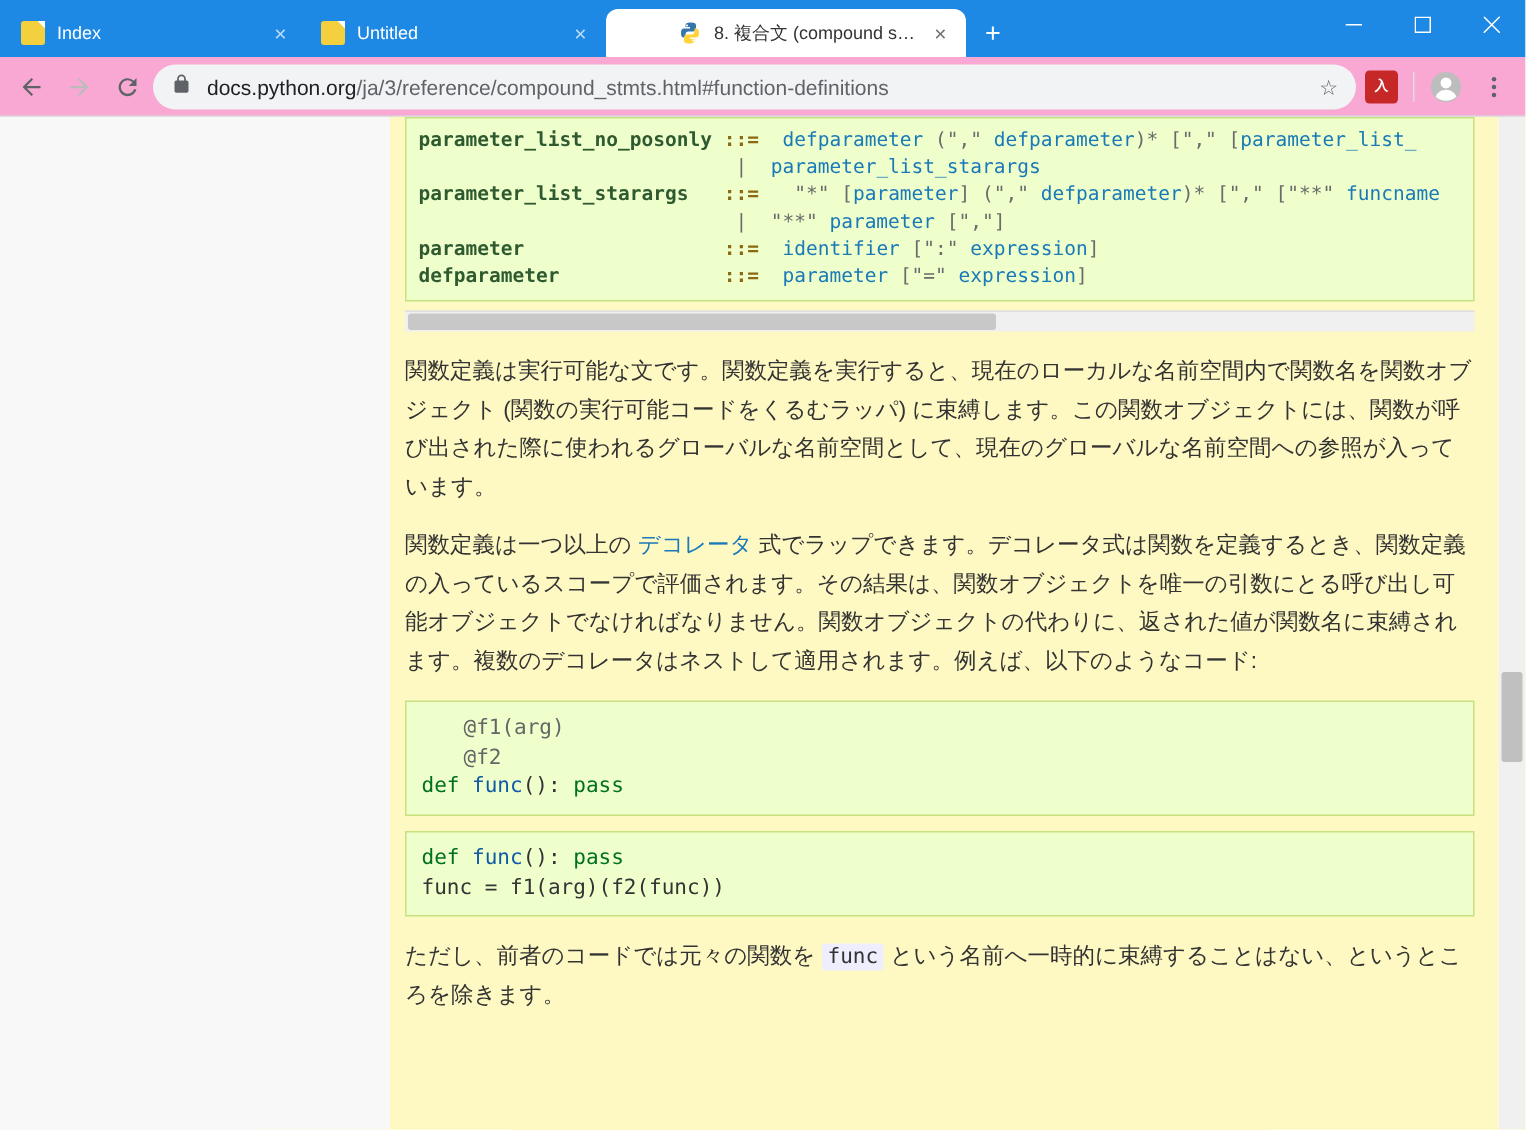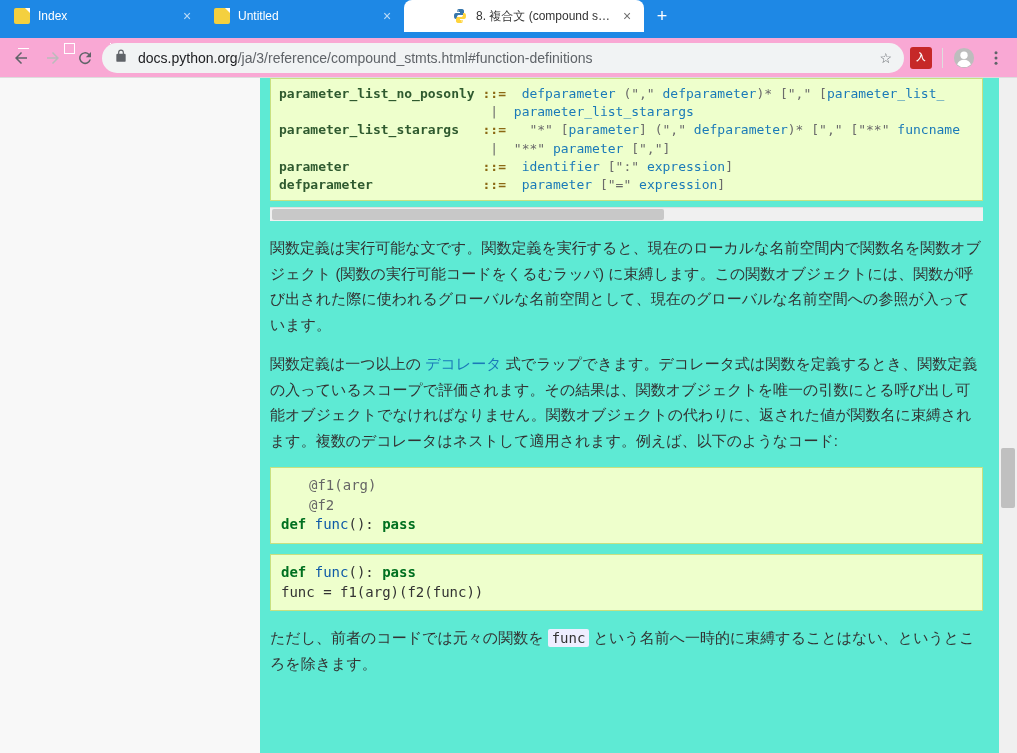--- a/index.html
+++ b/index.html
@@ -1,19 +1,19 @@
 <!DOCTYPE html>
 <html><head>
 <meta charset="utf-8">
 <style>
 * { margin: 0; padding: 0; box-sizing: border-box; }
 body { font-family: "Meiryo", "Yu Gothic", sans-serif; font-size: 14px; color: #333; background: #fff; overflow: hidden; width: 1017px; height: 753px; }
 
 
-.titlebar { background: #1e88e5; height: 38px; display: flex; align-items: stretch; flex-direction: column; }
+.titlebar { background: #1e88e5; height: 38px; display: flex; align-items: stretch; }
 .tabs-row { display: flex; flex: 1; align-items: flex-end; padding-left: 4px; }
 .tab { display: flex; align-items: center; gap: 8px; height: 32px; padding: 0 10px; min-width: 200px; max-width: 240px; border-radius: 8px 8px 0 0; font-size: 12px; position: relative; }
 .tab.inactive { background: transparent; color: #fff; }
 .tab.active { background: #fff; color: #333; padding-left: 48px; }
 .tab .favicon { width: 16px; height: 16px; flex-shrink: 0; }
 .tab .title { flex: 1; white-space: nowrap; overflow: hidden; text-overflow: ellipsis; }
 .tab .close { width: 14px; height: 14px; display: flex; align-items: center; justify-content: center; cursor: pointer; font-size: 14px; opacity: 0.7; }
 .new-tab { width: 28px; height: 28px; display:flex; align-items:center; justify-content:center; color:#fff; font-size:18px; cursor:pointer; margin-left:4px; margin-bottom:2px; }
 
 .win-controls { display: flex; }
@@ -27,40 +27,40 @@
 .addr { flex:1; display:flex; align-items:center; height:30px; background:#f1f3f4; border-radius:15px; padding:0 12px; gap:10px; font-size:14px; color:#202124; }
 .addr .lock { color:#5f6368; }
 .addr .url { flex:1; color:#5f6368; }
 .addr .url .host { color:#202124; }
 .ext-btn { width:30px; height:30px; display:flex; align-items:center; justify-content:center; cursor:pointer; color:#5f6368; }
 .pdf-ext { background:#c62828; color:#fff; font-size:9px; font-weight:bold; width:22px; height:22px; border-radius:3px; display:flex; align-items:center; justify-content:center; }
 
 
 .content-wrapper { display:flex; height: calc(753px - 78px); }
 .sidebar-gutter { width: 260px; background:#f8f8f8; border-right:0; }
-.main-col { flex:1; background:#5eead4; padding: 0 16px 0 10px; overflow-y:auto; position:relative; }
+.main-col { flex:1; background:#fef9c3; padding: 0 16px 0 10px; overflow-y:auto; position:relative; }
 .right-gutter { width: 18px; background:#f0f0f0; display:flex; flex-direction:column; }
 .right-gutter .thumb { width:14px; margin:0 auto; background:#c0c0c0; height:60px; margin-top:370px; border-radius:2px; }
 
 .grammar-box { background:#eeffcc; border:1px solid #c8e080; padding: 6px 8px; font-family: "Consolas", monospace; font-size: 13px; line-height: 1.4; overflow-x: hidden; position: relative; margin-bottom:6px; }
 .grammar-box .row { white-space: pre; }
 .grammar-name { color:#2f5a2f; font-weight: bold; }
 .grammar-op { color:#8b6914; font-weight:bold; }
 .grammar-lit { color:#6b6b6b; }
 .grammar-ref { color:#1a7ab8; }
 
 .hscroll { height: 14px; background:#f0f0f0; border-top:1px solid #ddd; position: relative; margin-top: 2px; }
 .hscroll .hthumb { position:absolute; left:2px; top:1px; height:11px; width:55%; background:#c8c8c8; border-radius:2px; }
 
 .body-text { font-size: 15px; line-height: 1.7; margin: 14px 0; color:#333; }
 .body-text .ref-link { color:#1a7ab8; text-decoration:none; }
 
 .code-box { background:#eeffcc; border:1px solid #c8e080; padding: 8px 10px; font-family: "Consolas", monospace; font-size: 14px; line-height:1.4; margin:10px 0; white-space: pre; }
 .code-dec { color:#666666;margin-left:28px; }
-.code-kw { color:#007020; font-weight:bold; }
+.code-kw { color:#007020; font-weight:normal; }
 .code-fn { color:#0e5aa7; }
 .code-inline { font-family:"Consolas", monospace; background:#eef; padding:1px 4px; border-radius:2px; font-size:14px; color:#333; }
 
 .favicon.file { background:#f4d03f; border-radius:2px; position:relative; }
 .favicon.file::before { content:""; position:absolute; top:0; right:0; width:5px; height:5px; background:#fff; clip-path: polygon(100% 0, 0 0, 100% 100%); }
 
 </style>
 </head>
 <body>
 

